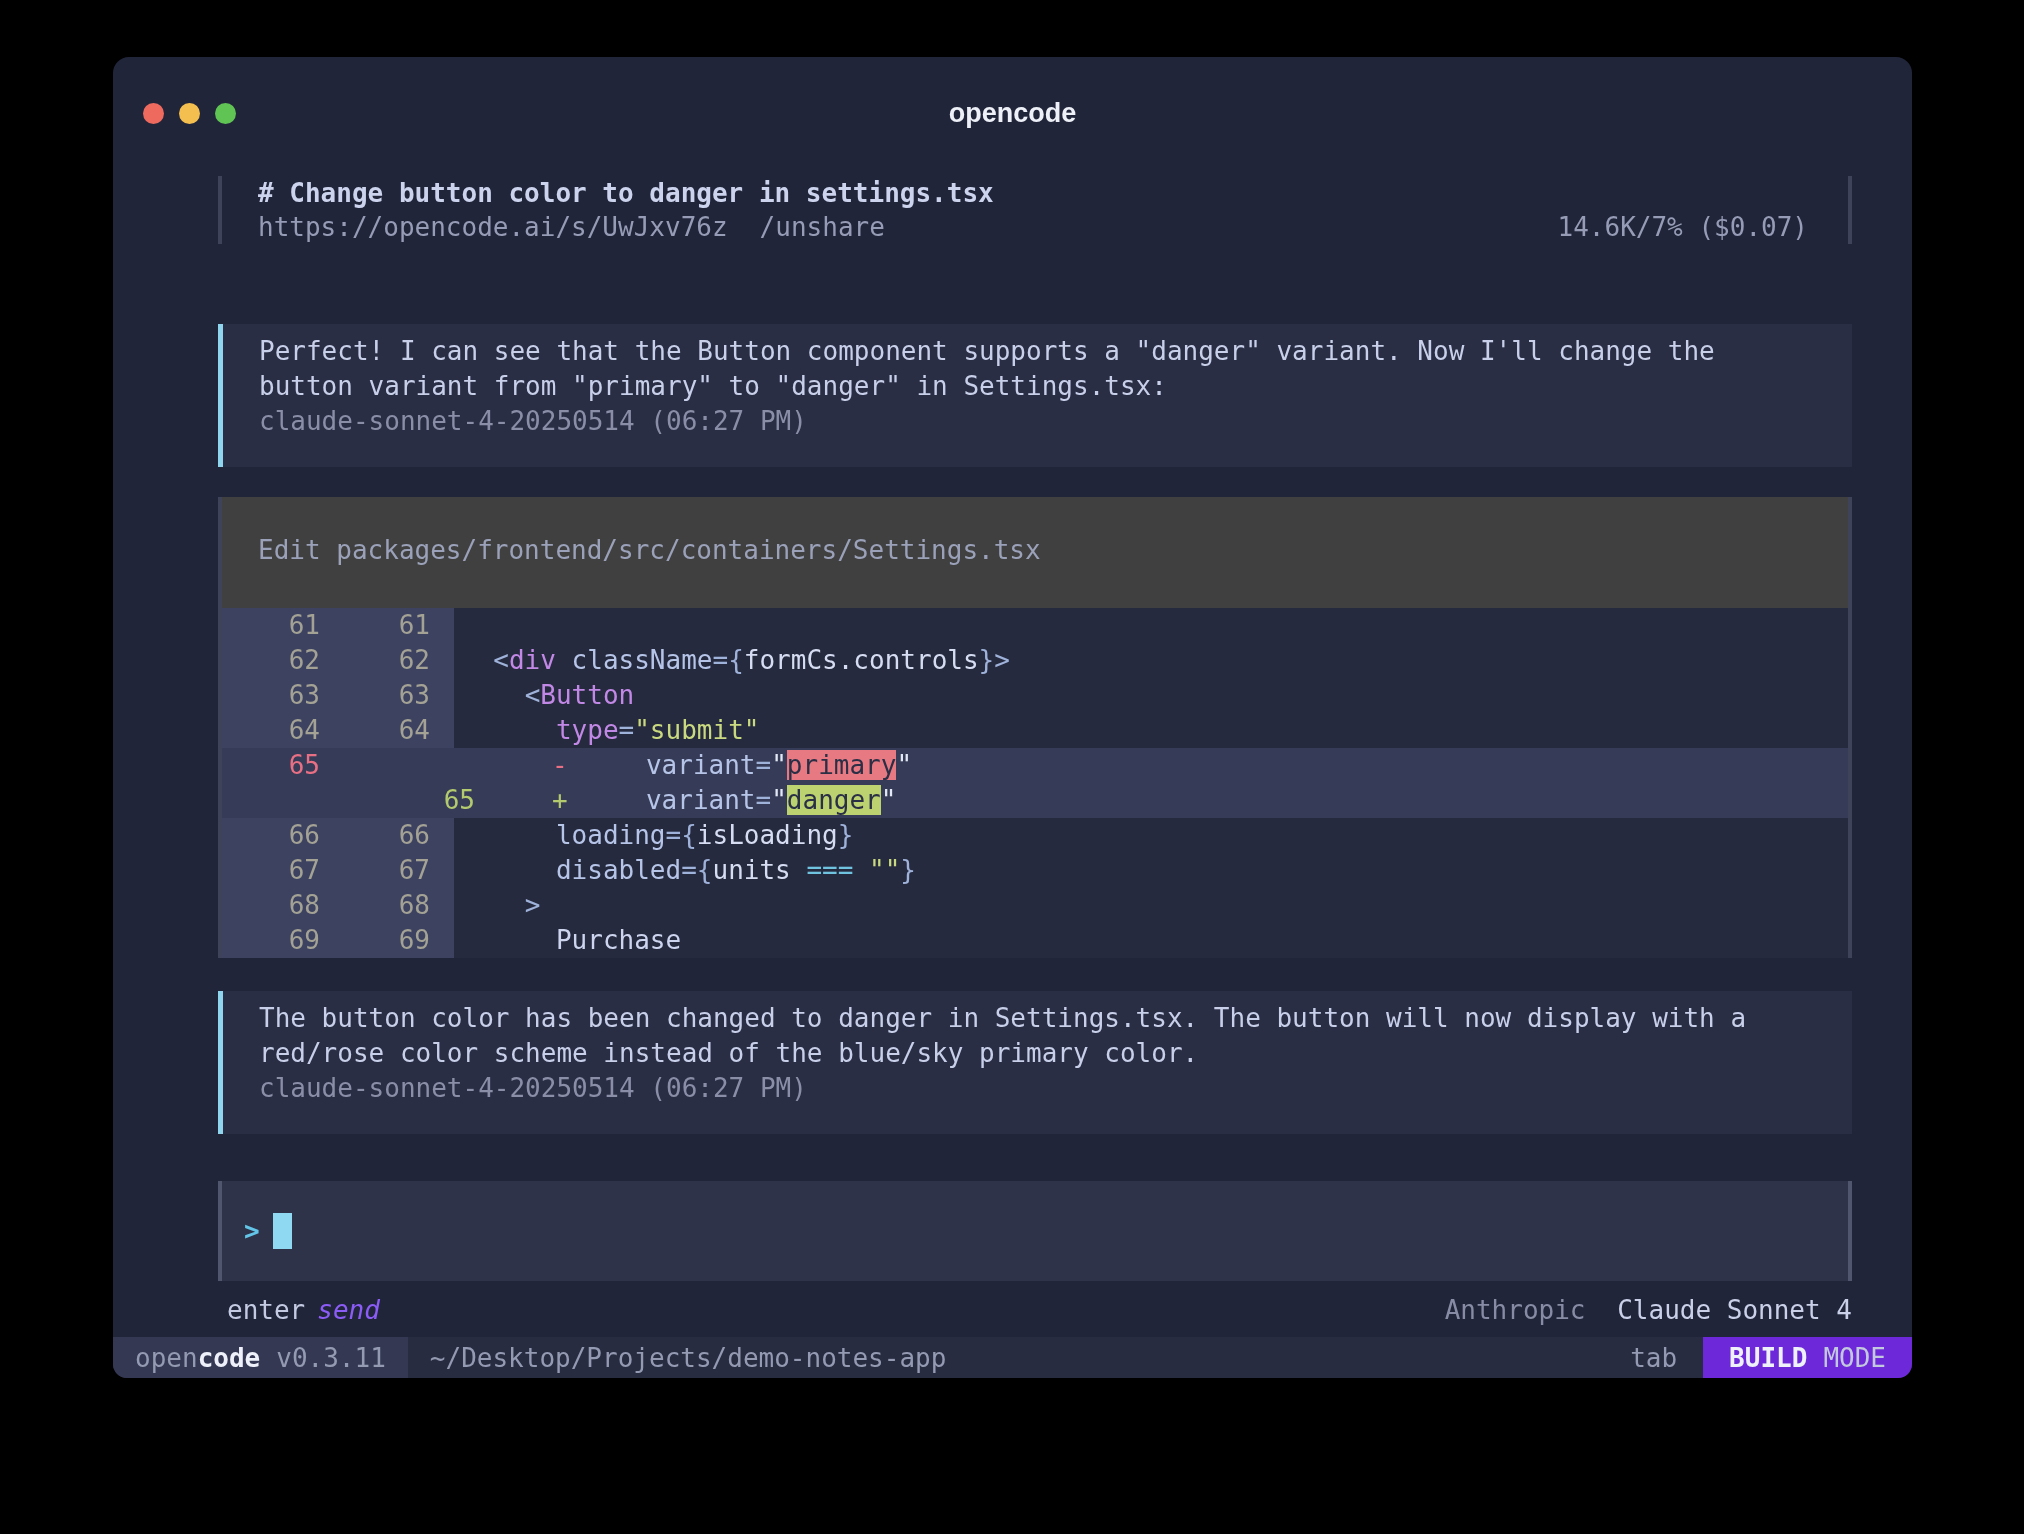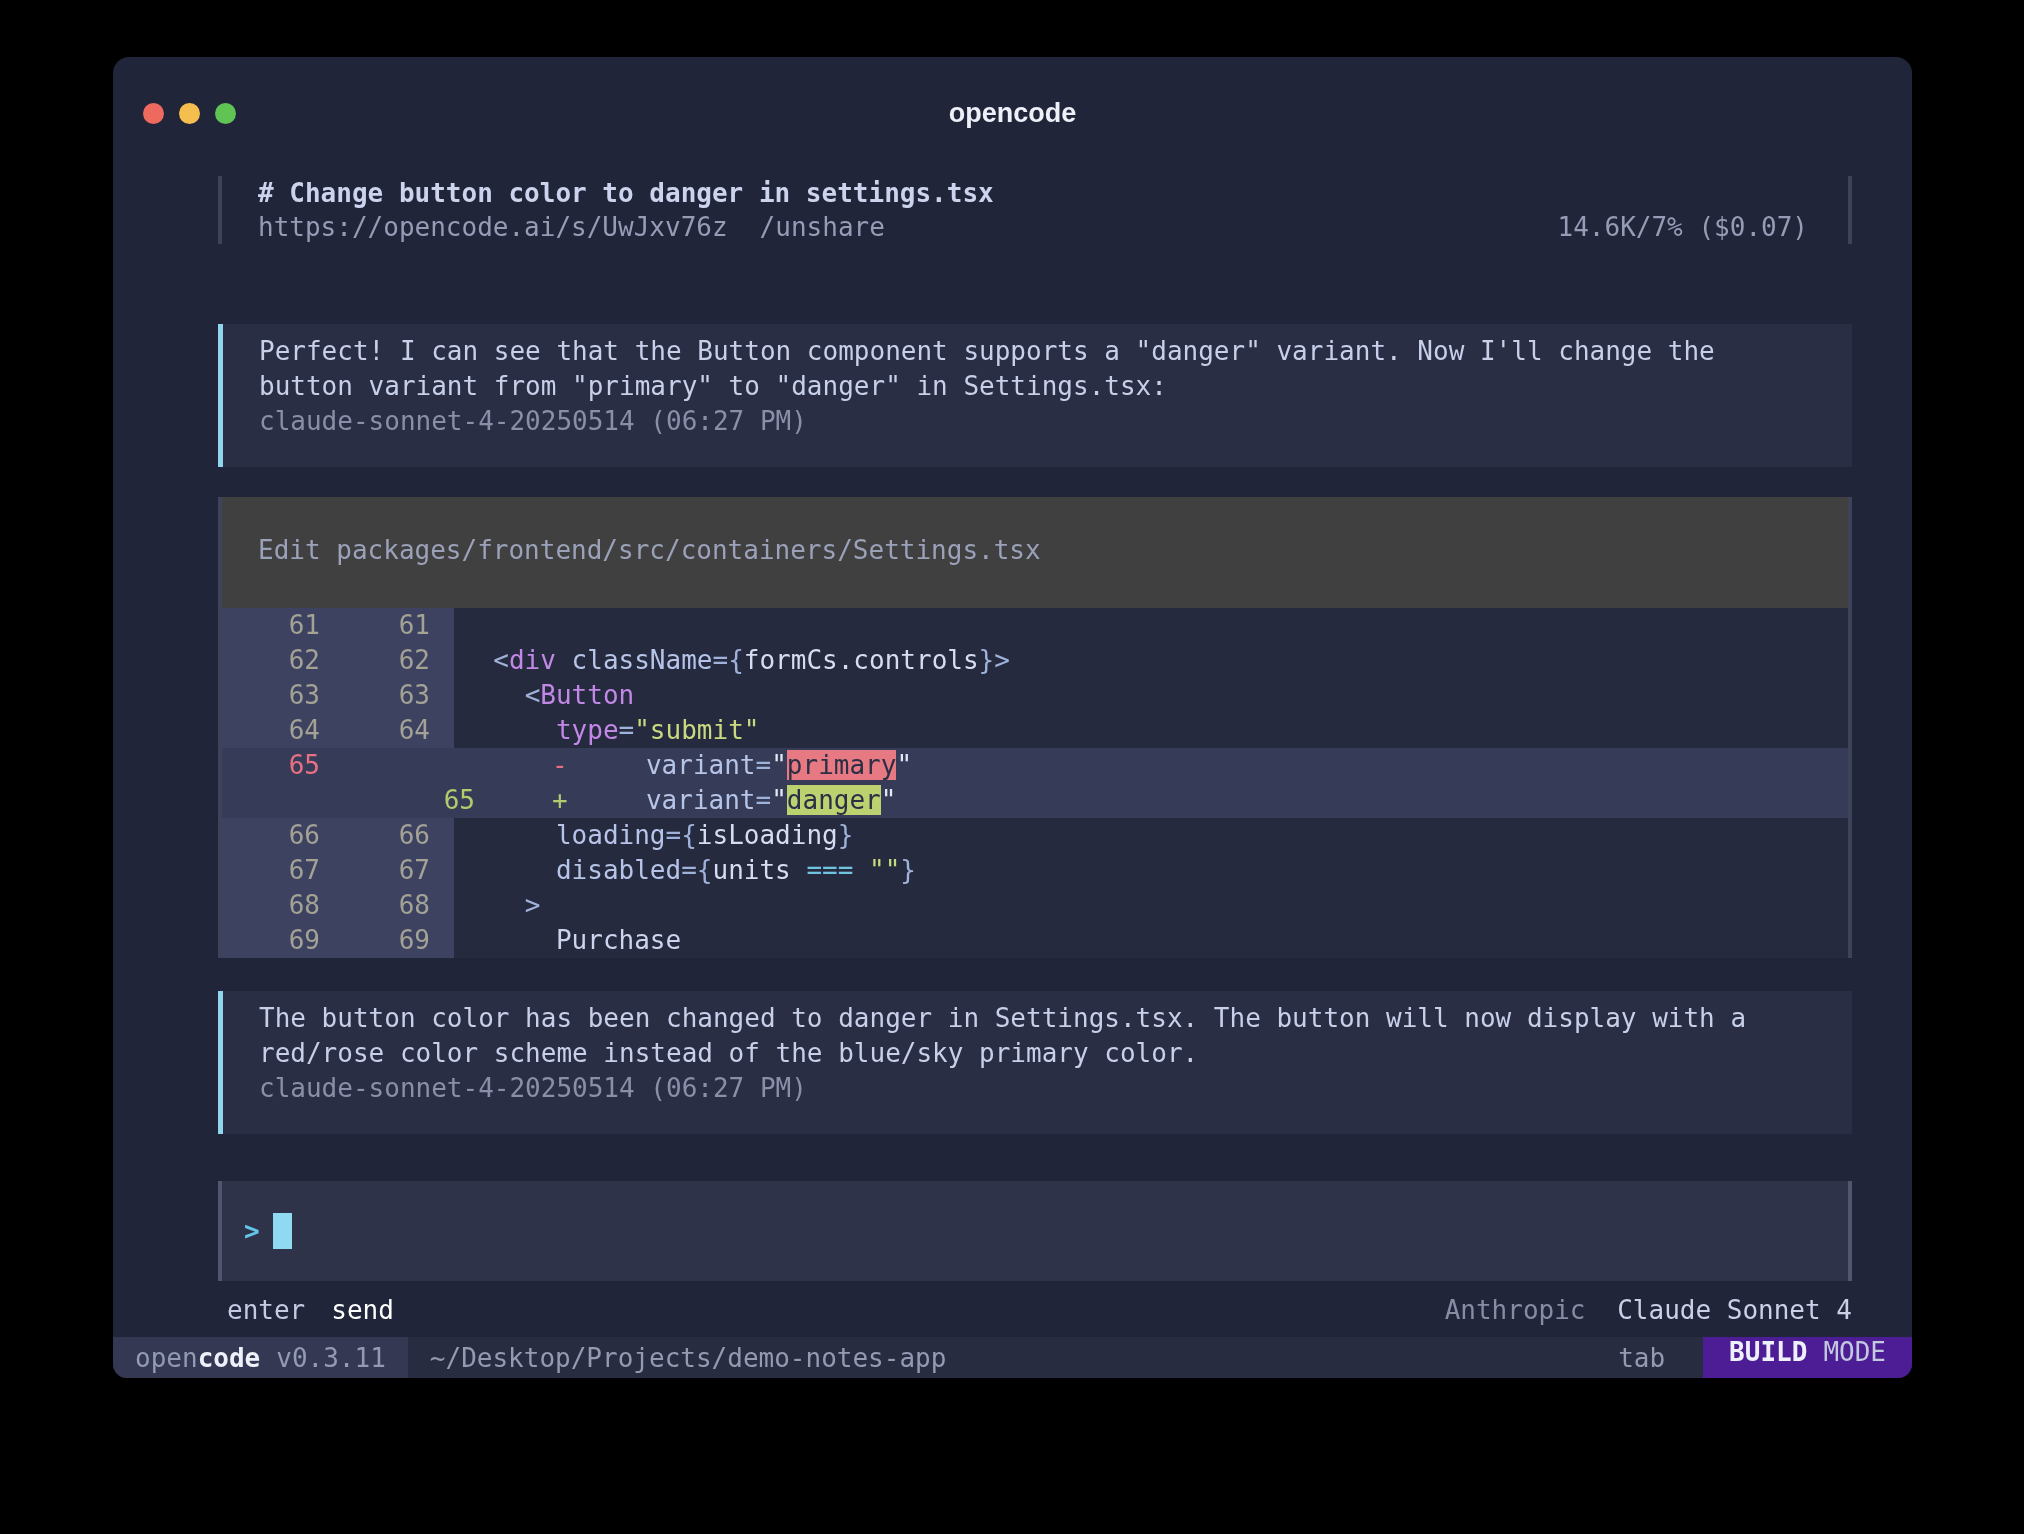--- a/index.html
+++ b/index.html
@@ -68,39 +68,39 @@
 
   
   .input-block { margin-top:47px; height:100px; background:#2e3349;
     border-left:4px solid #51566f; border-right:4px solid #51566f;
     display:flex; align-items:center; padding-left:22px; }
   .prompt { color:#63c5e8; font-weight:bold; }
   .cursor { display:inline-block; width:19px; height:36px; background:#8fd9f2; margin-left:13px; }
 
   .hint-row { margin-top:12px; display:flex; line-height:35px; padding-left:9px;align-items:center; }
   .hint-key { color:#c3cae2; }
-  .hint-action { color:#ffffff; margin-left:26px; }
+  .hint-action { color:#8b5cf6; margin-left:12px;font-style:italic; }
   .hint-right { margin-left:auto; }
   .hint-provider { color:#878ca4; }
   .hint-model { color:#c9d0e8; margin-left:16px; }
 
   .flex-spacer { flex:1; }
 
   
   .statusbar { flex:none; height:41px; background:#282c41; border-radius:0 0 14px 14px;
     display:flex; align-items:center; }
   .sb-chip-left { background:#343853; height:100%; display:flex; align-items:center;
     padding:0 22px; border-radius:0 0 0 14px; }
   .sb-open { color:#949ab2; }
   .sb-code { color:#eef1fa; font-weight:bold; }
   .sb-ver { color:#949ab2; margin-left:16px; }
   .sb-path { color:#949ab2; margin-left:22px; }
   .sb-tab { margin-left:auto; color:#949ab2; padding-right:26px; }
-  .sb-chip-right { background:#4c1d95; height:100%; display:flex; 
-    padding:0 26px; border-radius:0 0 14px 0;margin-left:12px; }
+  .sb-chip-right { background:#6d28d9; height:100%; display:flex; align-items:center;
+    padding:0 26px; border-radius:0 0 14px 0; }
   .sb-build { color:#eef1fa; font-weight:bold; }
   .sb-mode { color:#c2c8dd; margin-left:16px; }
 </style>
 </head>
 <body>
 
 <div class="window">
 
   <div class="titlebar">
     <div class="lights">

